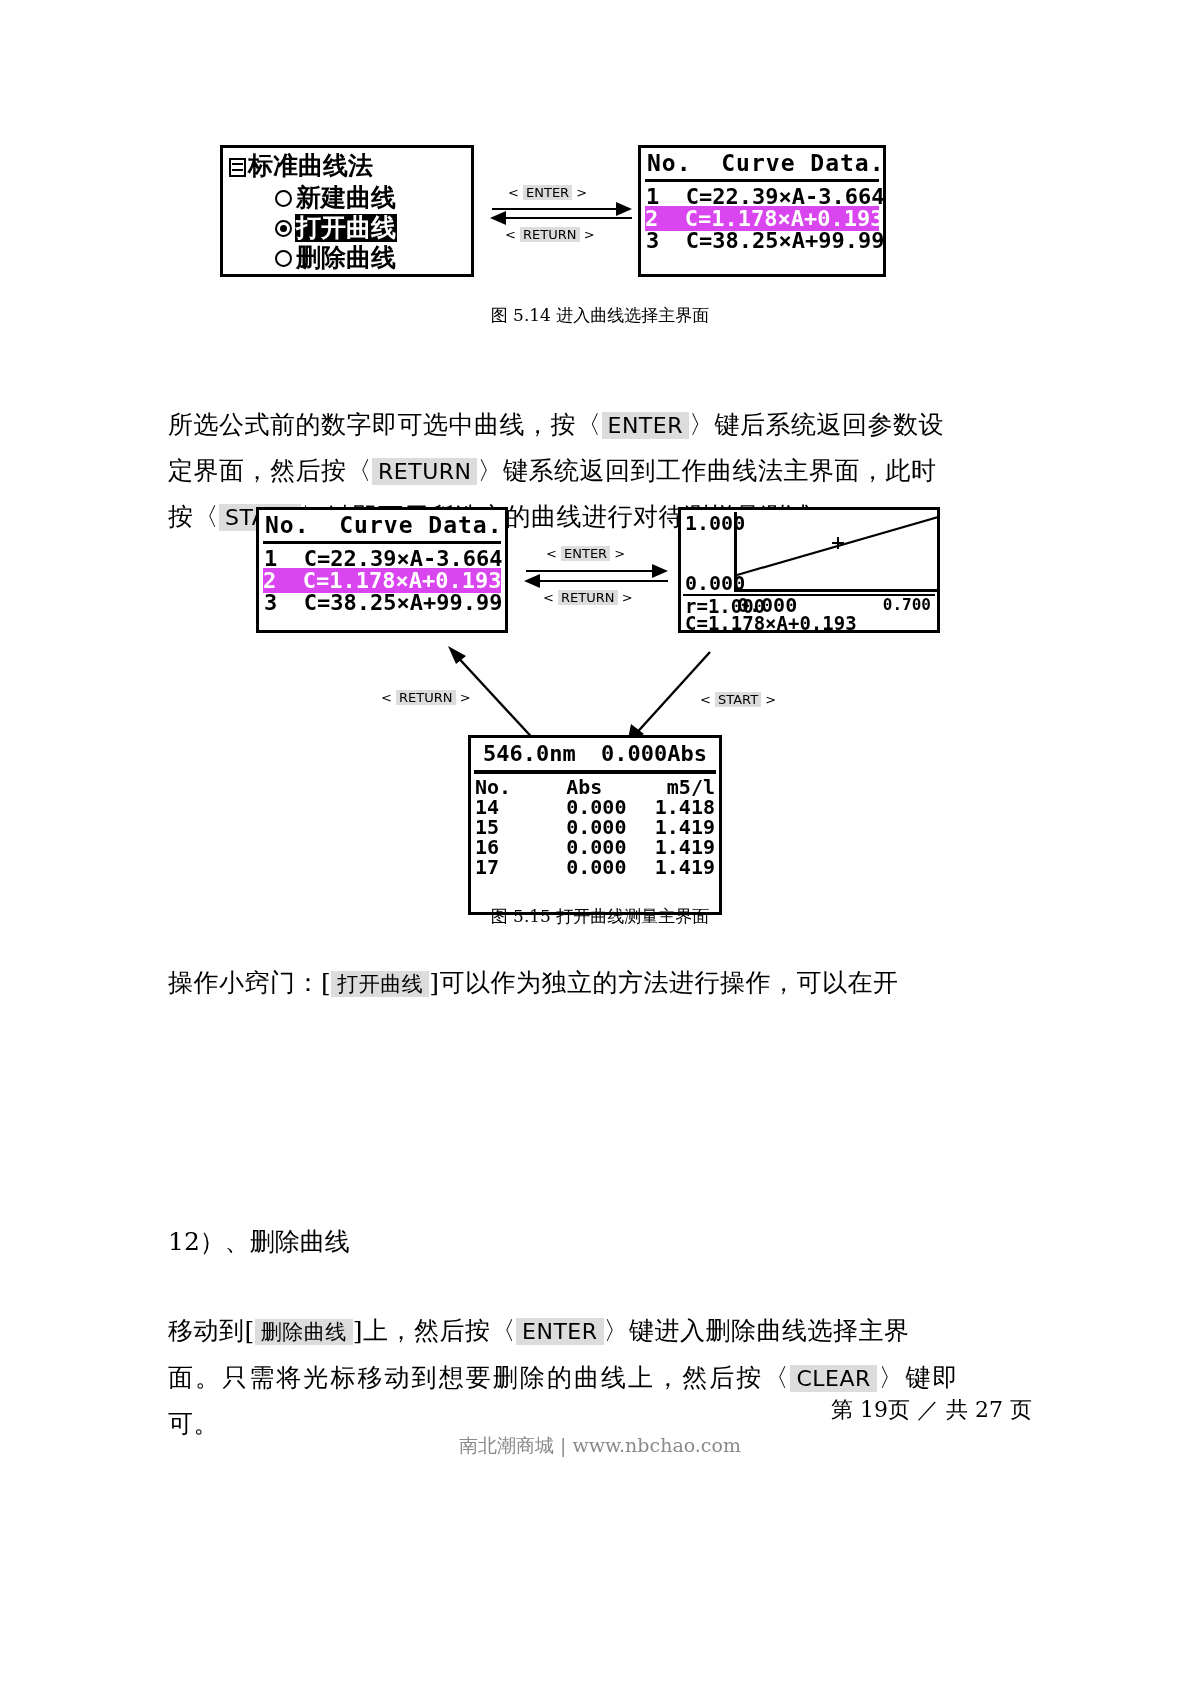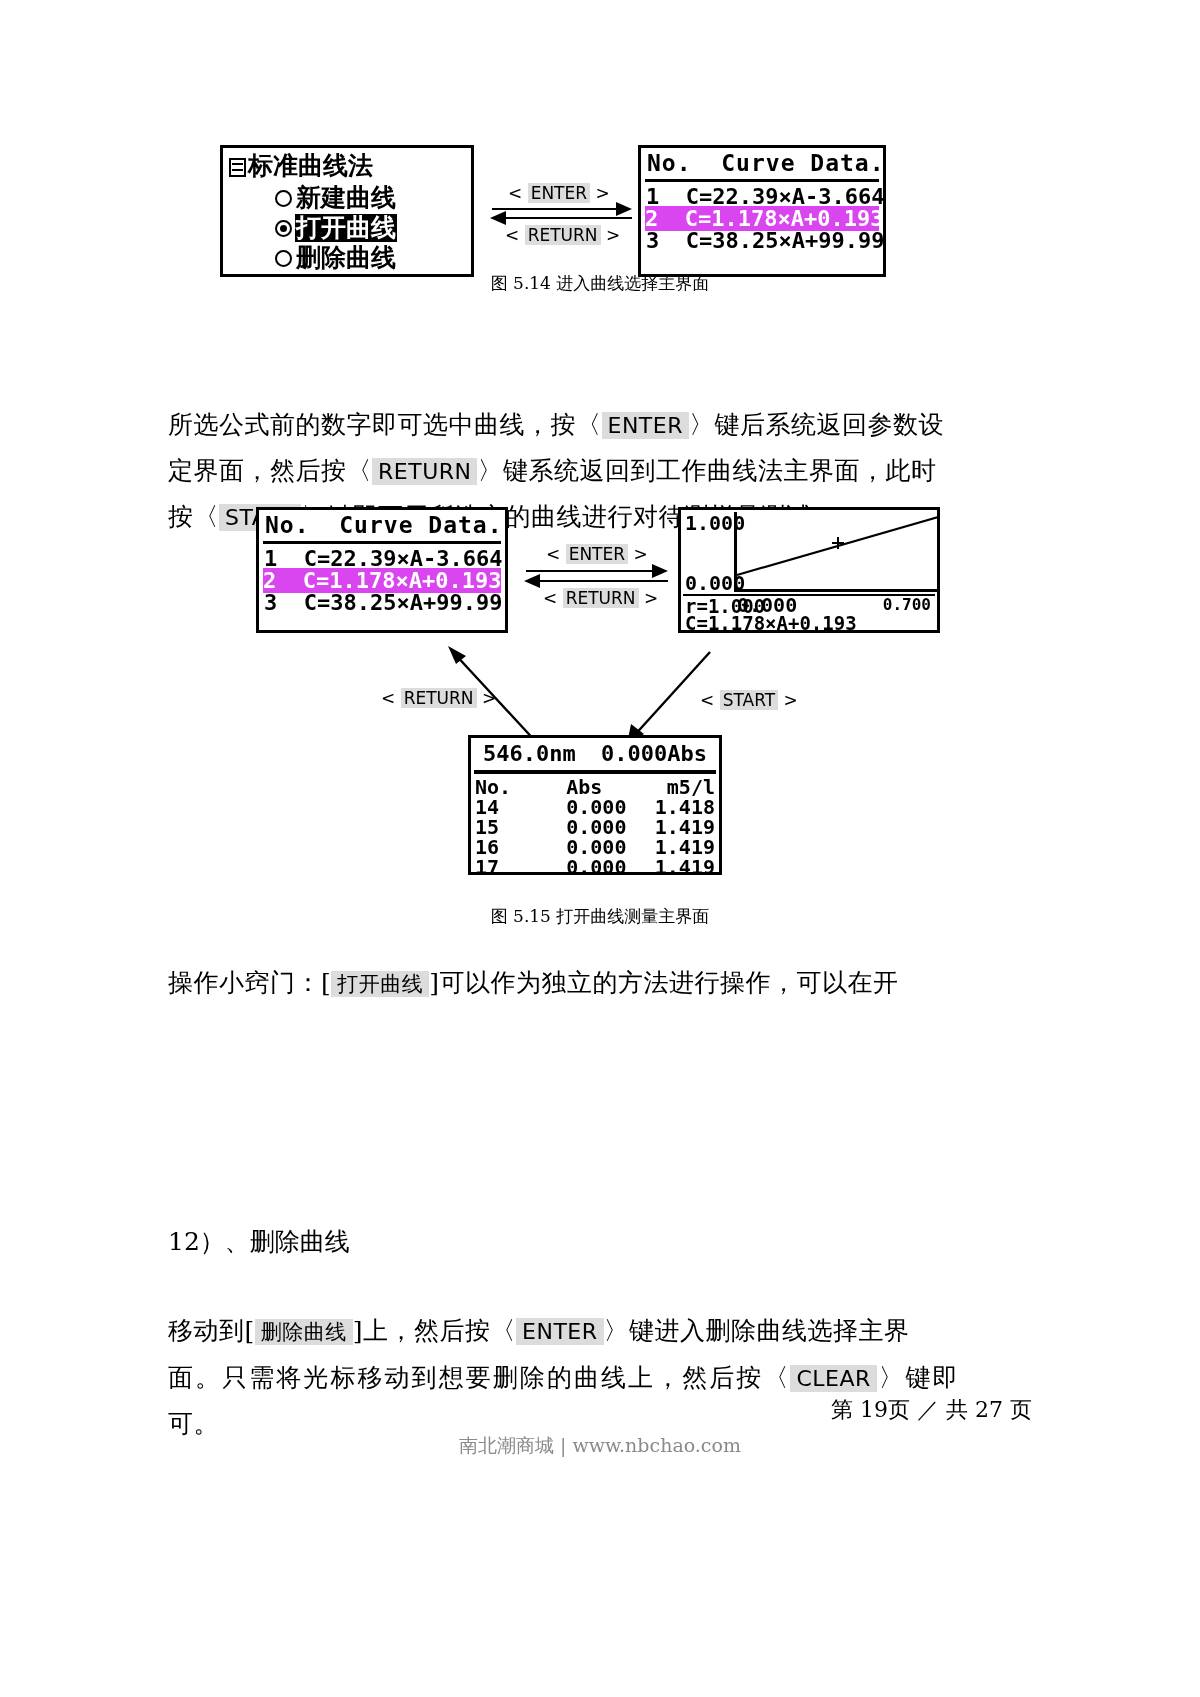--- a/index.html
+++ b/index.html
@@ -203,21 +203,21 @@
     font-weight: 700;
     white-space: pre;
     font-family: "DejaVu Sans Mono", "Liberation Mono", monospace;
   }
   #chart-r { top: 86px; }
   #chart-eq { top: 103px; }
 
   
   #panel-meas {
     left: 468px; top: 735px;
-    width: 254px; height: 140px;
+    width: 254px; height: 180px;
   }
   .meas-top {
     position: absolute;
     left: 4px; right: 4px; top: 2px;
     height: 28px;
     font-size: 22px;
     line-height: 28px;
     font-weight: 700;
     font-family: "DejaVu Sans Mono", "Liberation Mono", monospace;
     display: flex;
@@ -246,21 +246,21 @@
     white-space: pre;
   }
   .meas-row .c-no { width: 92px; }
   .meas-row .c-abs { width: 88px; }
   .meas-row .c-unit { width: 62px; text-align: right; }
 
   
   .arrow-label {
     position: absolute;
     font-family: "DejaVu Sans", "Liberation Sans", sans-serif;
-    font-size: 17px;
+    font-size: 13px;
     line-height: 20px;
     white-space: nowrap;
     color: #000;
   }
   .arrow-label .kb {
     background: #dcdcdc;
     padding: 0 3px;
   }
   .arrowline {
     position: absolute;
@@ -384,21 +384,21 @@
   </div>
 
   <div class="lcd curve-panel" id="panel-curve1">
     <div class="hdr"><span>No.</span>&nbsp;&nbsp;<span>Curve Data.</span></div>
     <div class="hdr-rule"></div>
     <div class="crow" style="top:36px;"><span>1</span>&nbsp;&nbsp;<span>C=22.39×A-3.664</span></div>
     <div class="crow highlight" style="top:58px;"><span>2</span>&nbsp;&nbsp;<span>C=1.178×A+0.193</span></div>
     <div class="crow" style="top:80px;"><span>3</span>&nbsp;&nbsp;<span>C=38.25×A+99.99</span></div>
   </div>
 
-  <div class="caption" style="top:272px;">图 5.14 进入曲线选择主界面</div>
+  <div class="caption" style="top:304px;">图 5.14 进入曲线选择主界面</div>
 
   <div class="para" style="top:312px;">
     <span class="indent"></span><br>
     <br>
     <span>所选公式前的数字即可选中曲线，按〈</span><span class="kbd">ENTER</span><span>〉键后系统返回参数设</span><br>
     <span>定界面，然后按〈</span><span class="kbd">RETURN</span><span>〉键系统返回到工作曲线法主界面，此时</span><br>
     <span>按〈</span><span class="kbd">START</span><span>〉键即可用所选定的曲线进行对待测样品测试。</span>
   </div>
 
   <div class="lcd curve-panel" id="panel-curve2">

